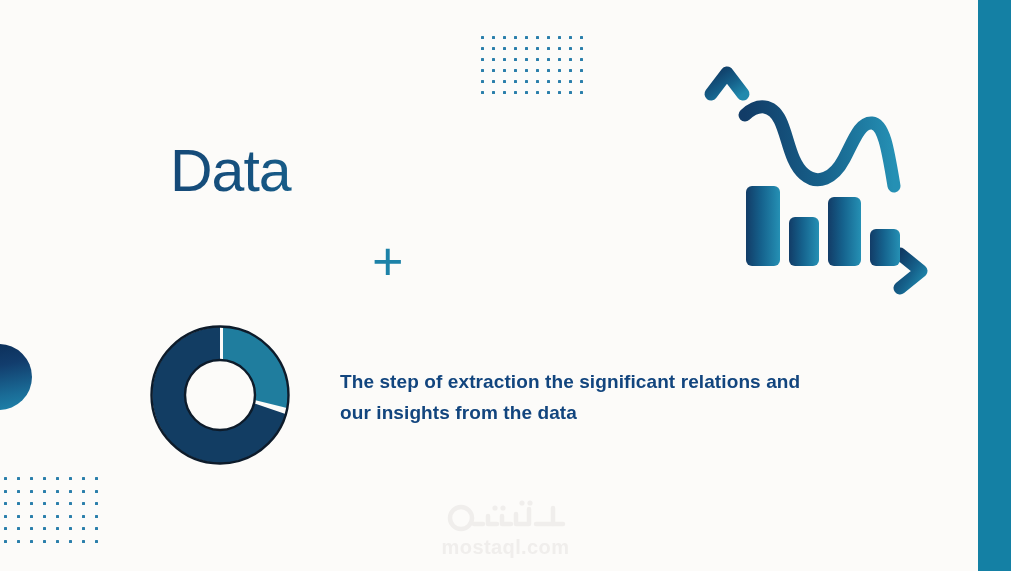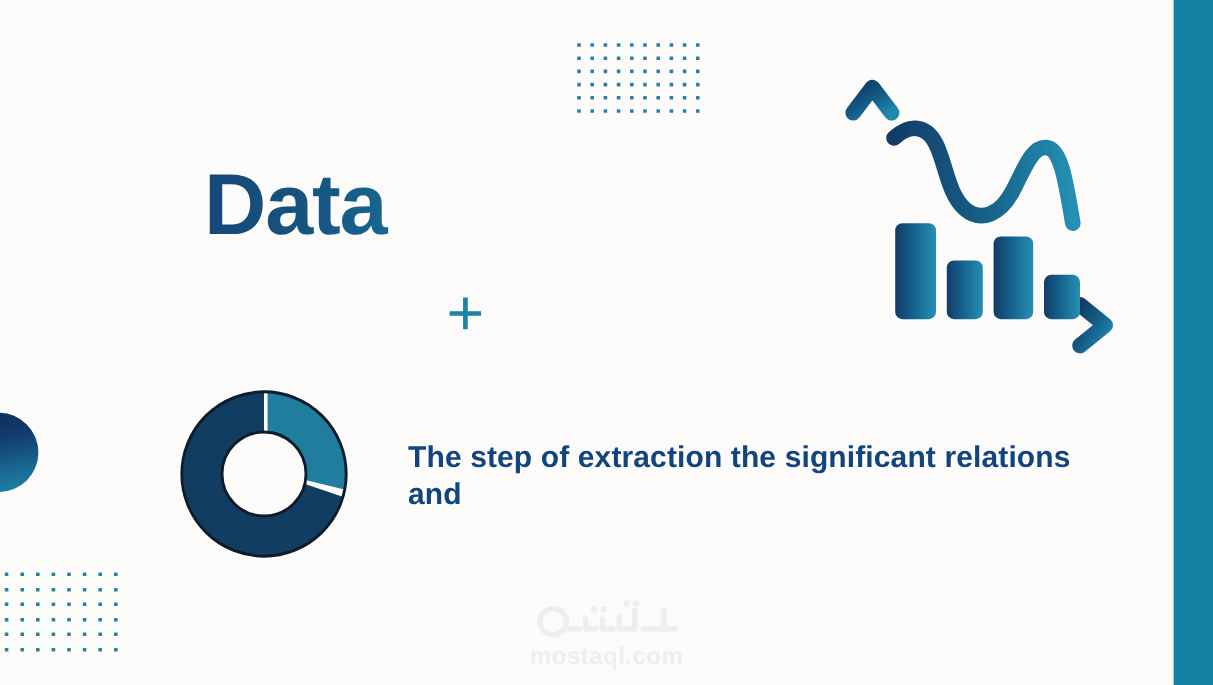--- a/index.html
+++ b/index.html
@@ -66,22 +66,22 @@
   }
 
   
   .headline {
     position: absolute;
     left: 56px;
     top: 122px;
     width: 460px;
   }
   .headline-line {
-    font-weight: bold;
-    font-size: 72px;
+    font-weight: normal;
+    font-size: 59px;
     line-height: 98px;
     letter-spacing: -1px;
     white-space: nowrap;
     background-image: linear-gradient(95deg, #133a6b 0%, #16527f 42%, #1a76a0 72%, #2089ad 100%);
     -webkit-background-clip: text;
     background-clip: text;
     color: transparent;
     -webkit-text-fill-color: transparent;
   }
   .headline-line-1 {
@@ -97,21 +97,21 @@
     line-height: 1;
     color: #1d82a8;
   }
 
   
   .body-text {
     position: absolute;
     left: 340px;
     top: 366px;
     width: 556px;
-    font-size: 25px;
+    font-size: 19px;
     font-weight: bold;
     line-height: 31px;
     color: #12457e;
     letter-spacing: 0.1px;
   }
 
   
   .donut {
     position: absolute;
     left: 147px;
@@ -276,20 +276,21 @@
 
   <div class="headline">
     <div class="headline-line">
       <span class="headline-line-1">Data</span>
     </div>
     <div class="plus-mark">+</div>
   </div>
 
   <div class="body-text">
     <span style="display: block;">The step of extraction the significant relations and</span>
+    <span style="display: block;">our insights from the data</span>
   </div>
 
   <div class="donut">
     <svg viewBox="0 0 146 146" width="146" height="146">
 
       <path d="M 73 6
                A 67 67 0 1 0 73 6.001
                L 73 6 Z" fill="none"></path>
 
       <path id="donut-navy" d="M 73 5

